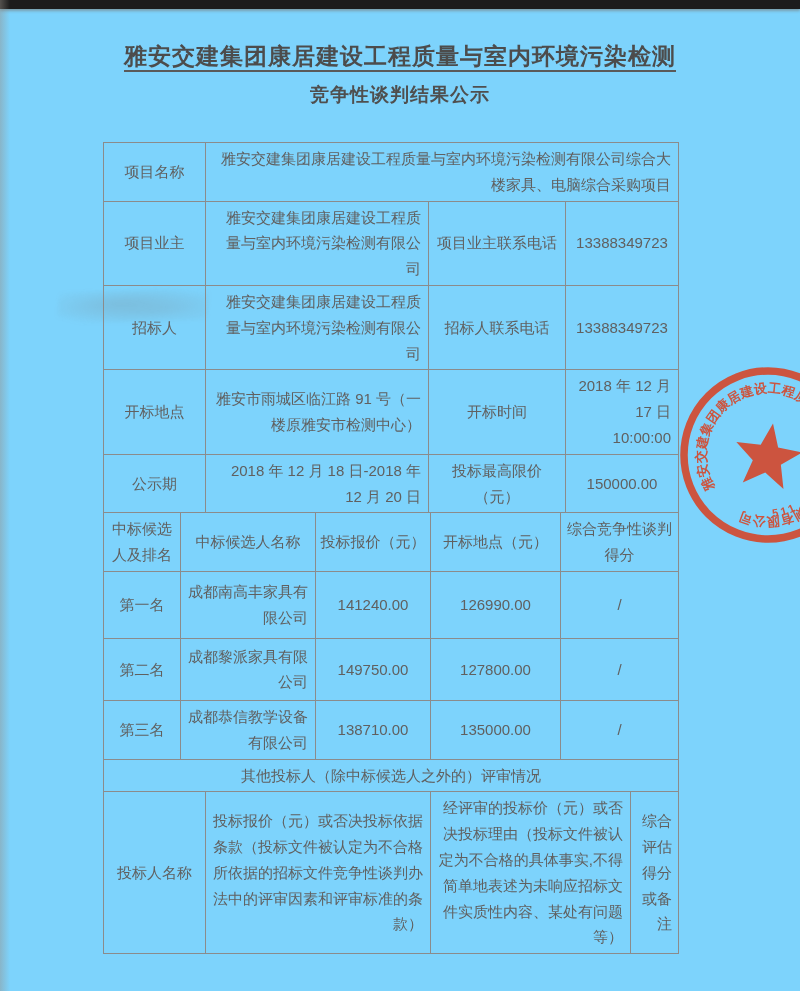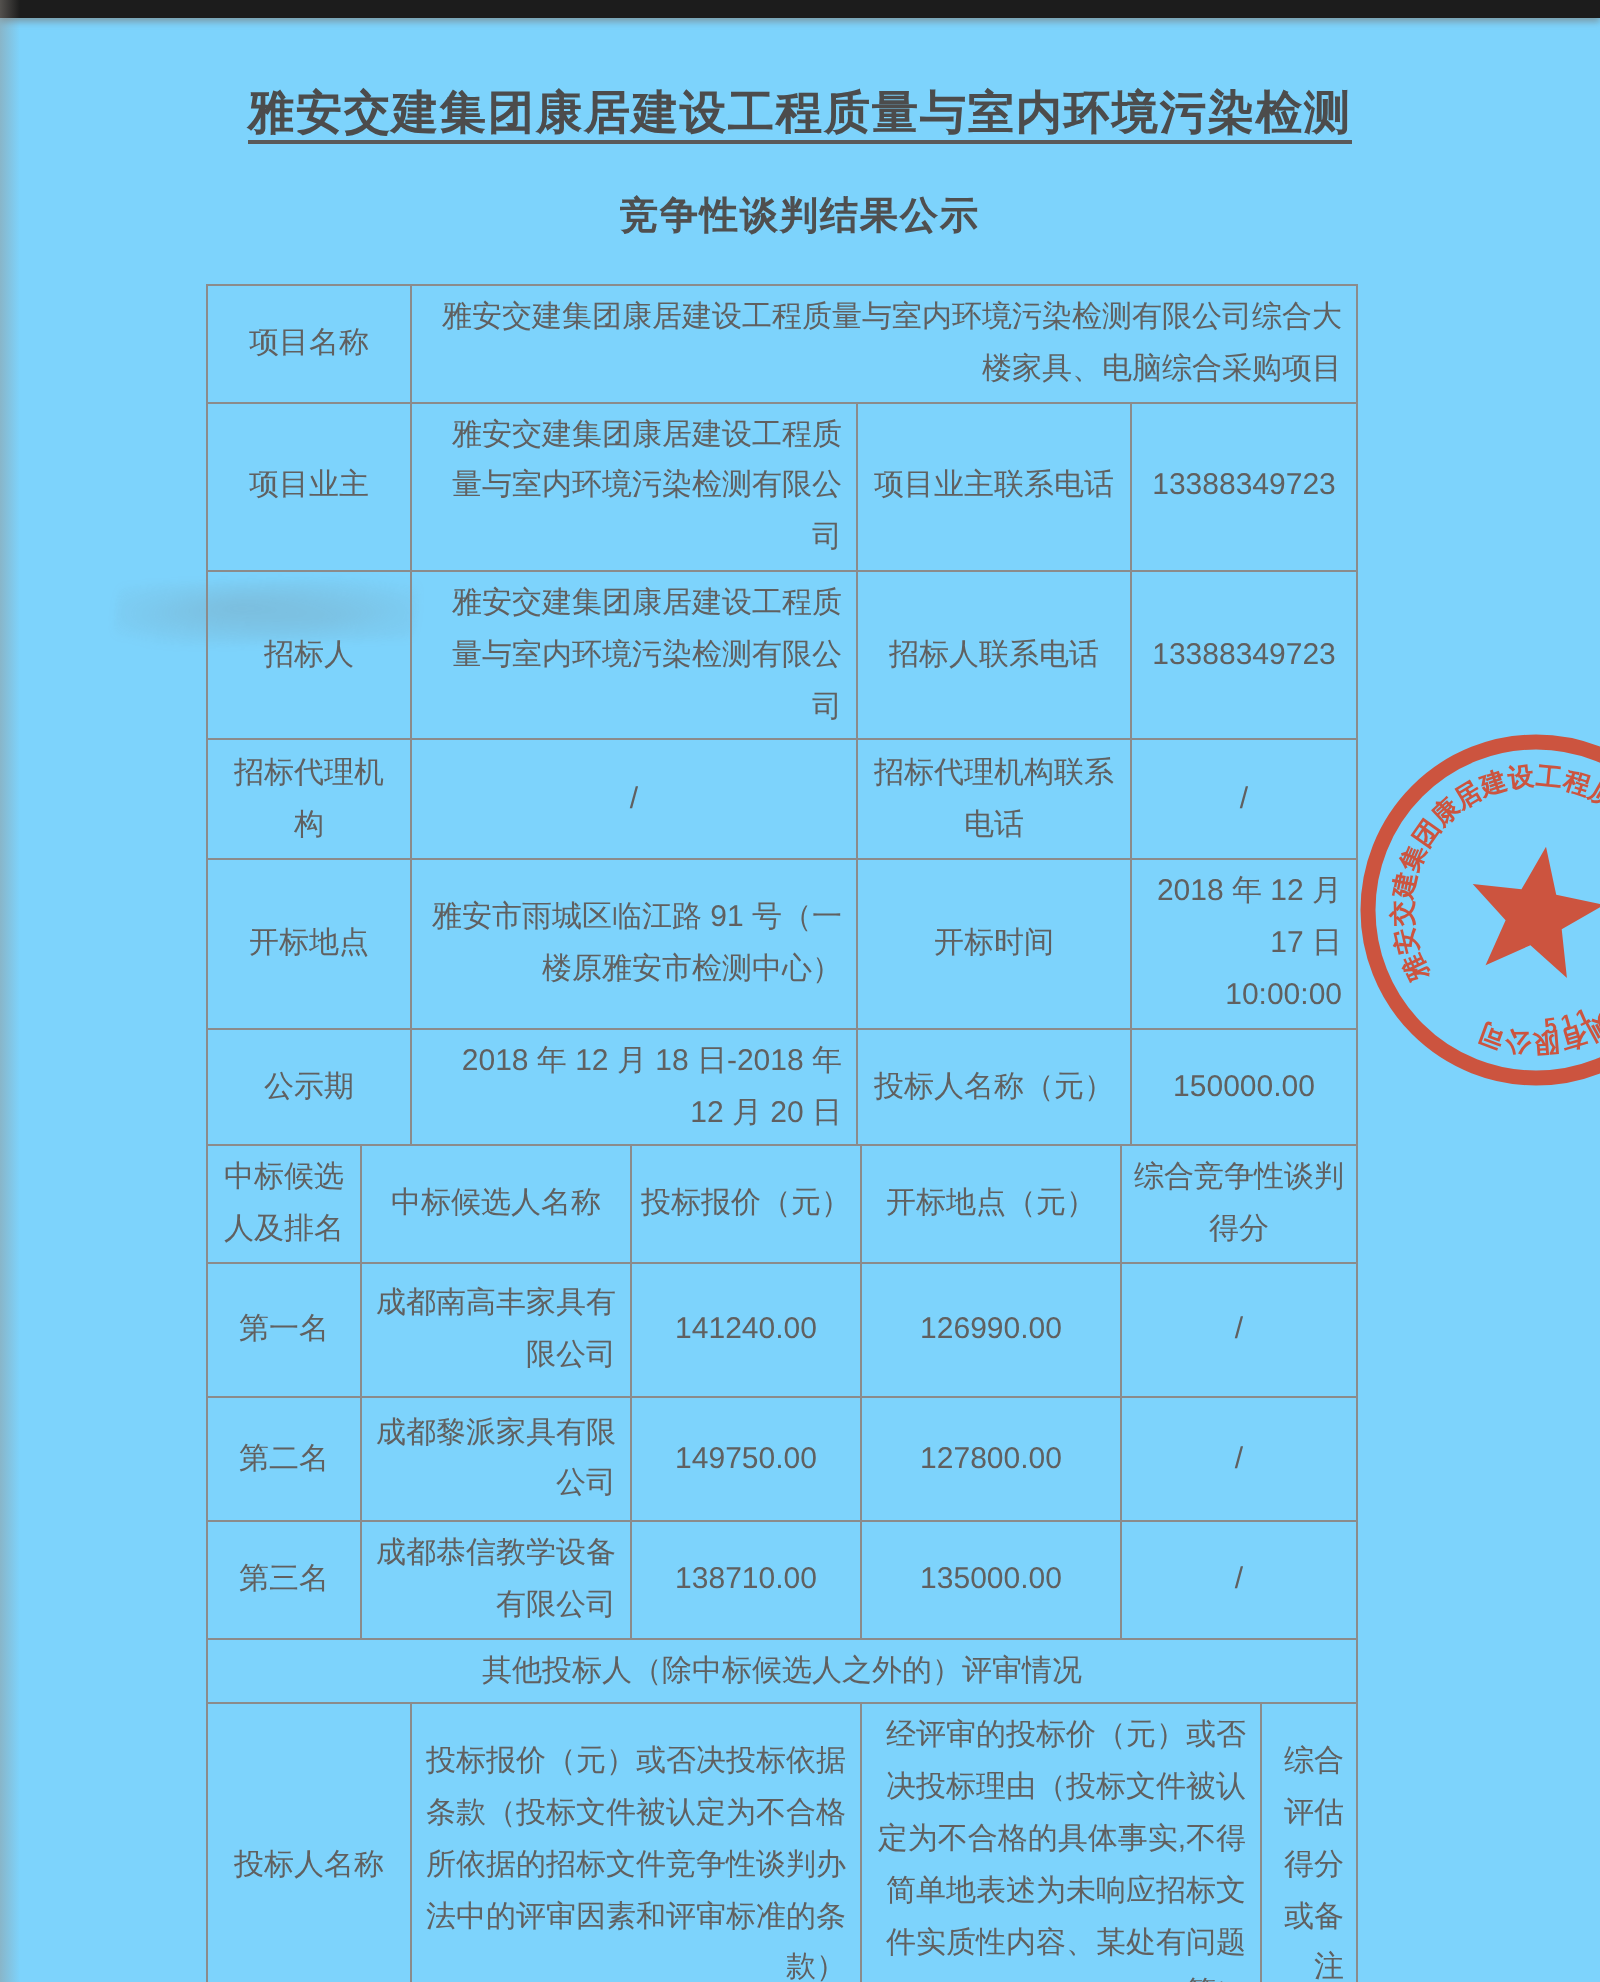--- a/index.html
+++ b/index.html
@@ -27,21 +27,21 @@
       radial-gradient(ellipse at 40% 40%,rgba(120,120,120,.35),rgba(120,120,120,0) 70%),
       radial-gradient(ellipse at 70% 65%,rgba(120,120,120,.25),rgba(120,120,120,0) 70%);
     filter:blur(2px);opacity:.55;transform:skewX(-8deg) rotate(-2deg);
   }
   .titles{position:absolute;top:36px;left:0;width:800px;text-align:center;color:#4c4c4c;}
   .title-line{
     font-size:23px;font-weight:bold;letter-spacing:1px;line-height:40px;
     text-decoration:underline;text-underline-offset:6px;
     text-decoration-thickness:1.5px;text-decoration-color:#5a5a5a;
   }
-  .subtitle{font-size:19px;font-weight:bold;letter-spacing:1px;line-height:30px;margin-top:18px;color:#4f4f4f;}
+  .subtitle{font-size:19px;font-weight:bold;letter-spacing:1px;line-height:30px;margin-top:4px;color:#4f4f4f;}
 
   .doc-table{position:absolute;left:103px;top:142px;width:575px;}
   table{border-collapse:collapse;table-layout:fixed;width:575px;}
   table.t-mid,table.t-bot{margin-top:-1px;}
   td{
     border:1px solid #8b8b8b;
     font-size:15px;color:#606060;
     line-height:1.72;vertical-align:middle;
     padding:3px 7px;overflow:hidden;
     background:transparent;
@@ -97,36 +97,30 @@
         <td class="val">雅安交建集团康居建设工程质量与室内环境污染检测有限公司</td>
         <td class="lbl">项目业主联系电话</td>
         <td class="ctr">13388349723</td>
       </tr>
       <tr style="height:58px">
         <td class="lbl">招标人</td>
         <td class="val">雅安交建集团康居建设工程质量与室内环境污染检测有限公司</td>
         <td class="lbl">招标人联系电话</td>
         <td class="ctr">13388349723</td>
       </tr>
-      <tr style="height:60px">
-        <td class="lbl">招标代理机构</td>
-        <td class="ctr">/</td>
-        <td class="lbl">招标代理机构联系电话</td>
-        <td class="ctr">/</td>
-      </tr>
       <tr style="height:59px">
         <td class="lbl">开标地点</td>
         <td class="val">雅安市雨城区临江路 91 号（一楼原雅安市检测中心）</td>
         <td class="lbl">开标时间</td>
         <td class="val">2018 年 12 月 17 日 10:00:00</td>
       </tr>
       <tr style="height:58px">
         <td class="lbl">公示期</td>
         <td class="val">2018 年 12 月 18 日-2018 年 12 月 20 日</td>
-        <td class="lbl">投标人名称（元）</td>
+        <td class="lbl">投标最高限价（元）</td>
         <td class="ctr">150000.00</td>
       </tr>
     </tbody>
       </table>
 
     <table class="t-mid">
       <colgroup>
           <col class="c1">
           <col class="c2">
           <col class="c3">

